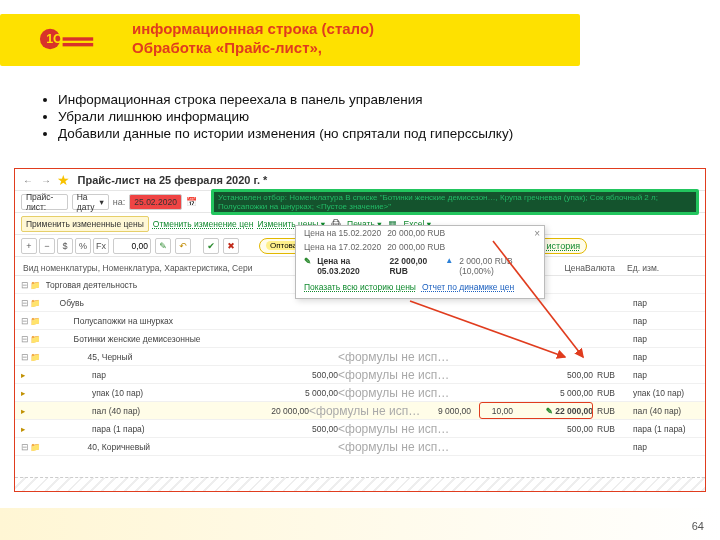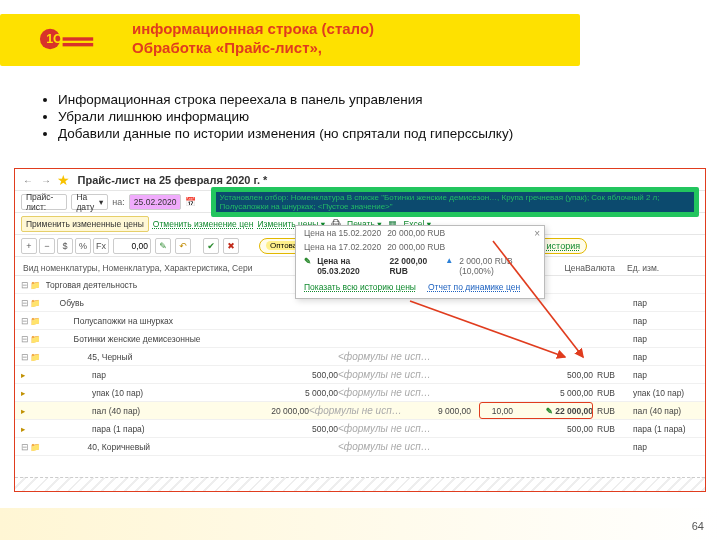--- a/index.html
+++ b/index.html
@@ -60,27 +60,27 @@
   }
   .tb-a { height: 22px; }
   .tb-b { height: 22px; }
   .tb-c { height: 22px; }
   .chip {
     display: inline-flex; align-items: center;
     border: 1px solid #ccc; border-radius: 2px;
     padding: 0 4px; height: 16px; background: #fff;
     color: #333; font-size: 8.5px;
   }
-  .chip.sel { background:#f0abfc; }
+  .chip.sel { background:#ef4444; }
   .ico { width:14px; height:14px; display:inline-flex; align-items:center; justify-content:center; }
   .arrow-btn { color:#777; font-size:10px; }
   .star { color:#f8c200; font-size:14px; }
   .pl-title { font-weight:bold; font-size:11px; color:#333; margin-left:4px; }
   .green-link { color:#108a2e; text-decoration: underline dotted; font-size:8.5px; }
-  .filter-box { border:5px solid #22c55e; background:#0c4a6e; border-radius:2px; padding:1px 4px; font-size:8px; color:#2b6; }
+  .filter-box { border:3px solid #22c55e; background:#14532d; border-radius:2px; padding:1px 4px; font-size:8px; color:#2b6; }
   .btnbar { display:flex; gap:2px; }
   .sqbtn { width:16px; height:16px; border:1px solid #ccc; border-radius:2px; display:flex; align-items:center; justify-content:center; background:#fff; font-size:9px; color:#555;}
   .numfield { width:38px; height:16px; border:1px solid #ccc; border-radius:2px; font-size:8.5px; text-align:right; padding-right:2px; line-height:14px; }
   .pencil { color:#2b8a2e; }
   .undo { color:#c08a00; }
   .redx { color:#c02a1a; }
 
   .popup {
     position:absolute;
     top: 56px; left: 280px;
@@ -96,41 +96,41 @@
     margin: 4px 6px 2px 6px;
     display:flex; align-items:center; gap:4px;
     border:1px solid #e2b800; border-radius:10px;
     background:#fffcea; padding:2px 6px;
   }
   .pill { background:#fff08a; border-radius:8px; padding:0 4px; font-size:8px; }
   .rub { color:#666; }
   .blue-tri { color:#2a7fd6; font-size:8px; }
   .popup-row { padding:2px 8px; display:flex; gap:6px; color:#666; }
   .popup-row.bold { font-weight:bold; color:#333; }
-  .popup-footer { display:flex; gap:12px; padding:4px 8px 6px 8px; }
+  .popup-footer { display:flex; gap:6px; padding:4px 8px 6px 8px; }
   .link-green { color:#108a2e; text-decoration: underline dotted; }
   .link-blue  { color:#1a5fbf; text-decoration: underline dotted; }
 
   .grid-head {
     margin-top: 4px;
     font-size:8.5px; color:#555;
     padding:2px 8px;
     border-bottom:1px solid #e6e6e6;
     display:flex;
   }
   .sp { flex:1; }
   .col-price { width:60px; text-align:right; }
   .col-cur { width:42px; }
   .col-um { width:70px; }
 
   .tree { font-size:8.5px; color:#444; }
   .row { display:flex; align-items:center; height:18px; border-bottom:1px solid #f0f0f0; padding:0 6px; }
   .row .icn { width:12px; margin-right:3px; color:#c09000; }
   .row .name { flex:1; white-space:nowrap; overflow:hidden; text-overflow:ellipsis; }
-  .row .mid { width:120px; color:#aaa; font-style:italic; font-size:10px; }
+  .row .mid { width:120px; color:#aaa; font-size:12px; }
   .row .n1 { width:50px; text-align:right; }
   .row .n2 { width:42px; text-align:right; }
   .row .n3 { width:55px; text-align:right; padding-right:4px; }
   .row .cur { width:36px; }
   .row .um  { width:66px; }
   .row.ind1 .name { padding-left:14px; }
   .row.ind2 .name { padding-left:28px; }
   .row.ind3 .name { padding-left:42px; }
   .row.ind4 .name { padding-left:56px; }
   .row.hot {

